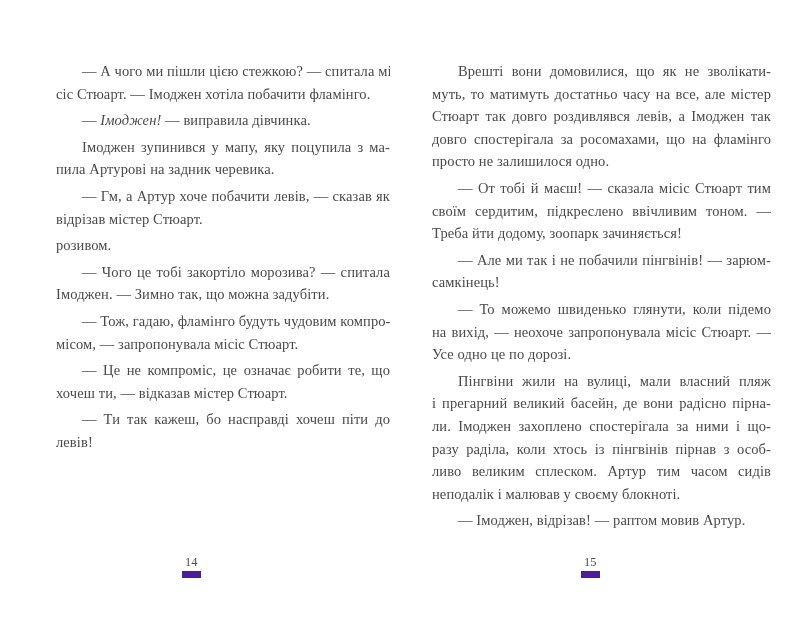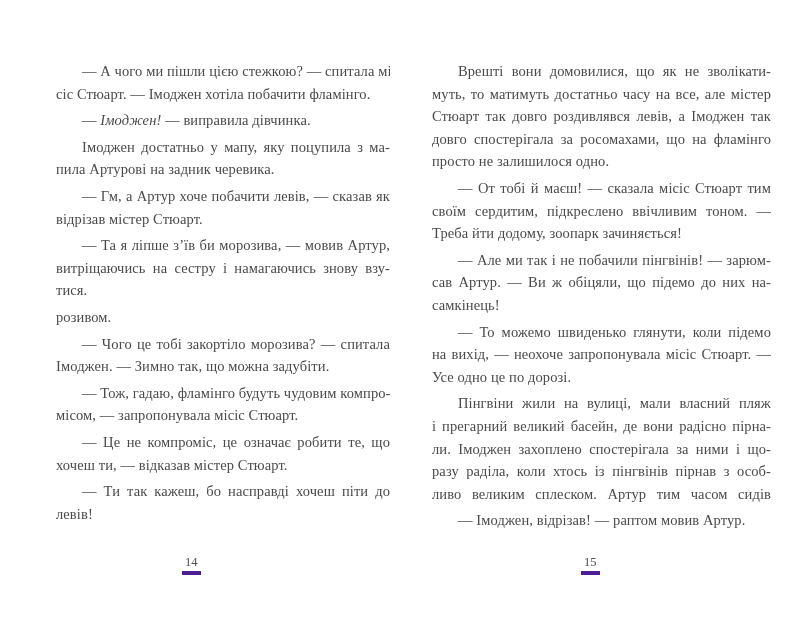--- a/index.html
+++ b/index.html
@@ -37,50 +37,45 @@
   }
   .line.first { padding-left: 26px; }
   .line.last  { text-align-last: left; }
   .line i { font-style: italic; }
   .folio {
     position: absolute;
     top: 555px;
     color: #4e4e4e;
     font-size: 12.5px;
     line-height: 15px;
-    border-bottom: 4px solid #4c1d95;
+    border-bottom: 7px solid #4c1d95;
     padding: 0 3px 1px 3px;
   }
   .folio.left  { left: 182px; }
   .folio.right { left: 581px; }
 </style>
 </head>
 <body>
 
 <div class="spread">
   <div class="page-body left">
       <div class="paragraph">
         <div class="line first">— А чого ми пішли цією стежкою? — спитала мі-</div>
         <div class="line last">сіс Стюарт. — Імоджен хотіла побачити фламінго.</div>
       </div>
       <div class="paragraph">
         <div class="line first last">— <i>Імоджен!</i> — виправила дівчинка.</div>
       </div>
       <div class="paragraph">
-        <div class="line first">Імоджен достатньо у мапу, яку поцупила з ма-</div>
+        <div class="line first">Імоджен зупинився у мапу, яку поцупила з ма-</div>
         <div class="line last">пила Артурові на задник черевика.</div>
       </div>
       <div class="paragraph">
         <div class="line first">— Гм, а Артур хоче побачити левів, — сказав як</div>
         <div class="line last">відрізав містер Стюарт.</div>
-      </div>
-      <div class="paragraph">
-        <div class="line first">— Та я ліпше з’їв би морозива, — мовив Артур,</div>
-        <div class="line">витріщаючись на сестру і намагаючись знову взу-</div>
-        <div class="line last">тися.</div>
       </div>
       <div class="paragraph">
         <div class="line last">розивом.</div>
       </div>
       <div class="paragraph">
         <div class="line first">— Чого це тобі закортіло морозива? — спитала</div>
         <div class="line last">Імоджен. — Зимно так, що можна задубіти.</div>
       </div>
       <div class="paragraph">
         <div class="line first">— Тож, гадаю, фламінго будуть чудовим компро-</div>
@@ -104,34 +99,34 @@
         <div class="line">довго спостерігала за росомахами, що на фламінго</div>
         <div class="line last">просто не залишилося одно.</div>
       </div>
       <div class="paragraph">
         <div class="line first">— От тобі й маєш! — сказала місіс Стюарт тим</div>
         <div class="line">своїм сердитим, підкреслено ввічливим тоном. —</div>
         <div class="line last">Треба йти додому, зоопарк зачиняється!</div>
       </div>
       <div class="paragraph">
         <div class="line first">— Але ми так і не побачили пінгвінів! — зарюм-</div>
-        <div class="line">сав Артур. — Ви ж обіцяли, що підемо до них на-</div>
         <div class="line last">самкінець!</div>
       </div>
       <div class="paragraph">
         <div class="line first">— То можемо швиденько глянути, коли підемо</div>
         <div class="line">на вихід, — неохоче запропонувала місіс Стюарт. —</div>
         <div class="line last">Усе одно це по дорозі.</div>
       </div>
       <div class="paragraph">
         <div class="line first">Пінгвіни жили на вулиці, мали власний пляж</div>
         <div class="line">і прегарний великий басейн, де вони радісно пірна-</div>
         <div class="line">ли. Імоджен захоплено спостерігала за ними і що-</div>
         <div class="line">разу раділа, коли хтось із пінгвінів пірнав з особ-</div>
         <div class="line">ливо великим сплеском. Артур тим часом сидів</div>
+        <div class="line last">неподалік і малював у своєму блокноті.</div>
       </div>
       <div class="paragraph">
         <div class="line first last">— Імоджен, відрізав! — раптом мовив Артур.</div>
       </div>
     </div>
 
   <span class="folio left">14</span>
 
   <span class="folio right">15</span>
 </div>

